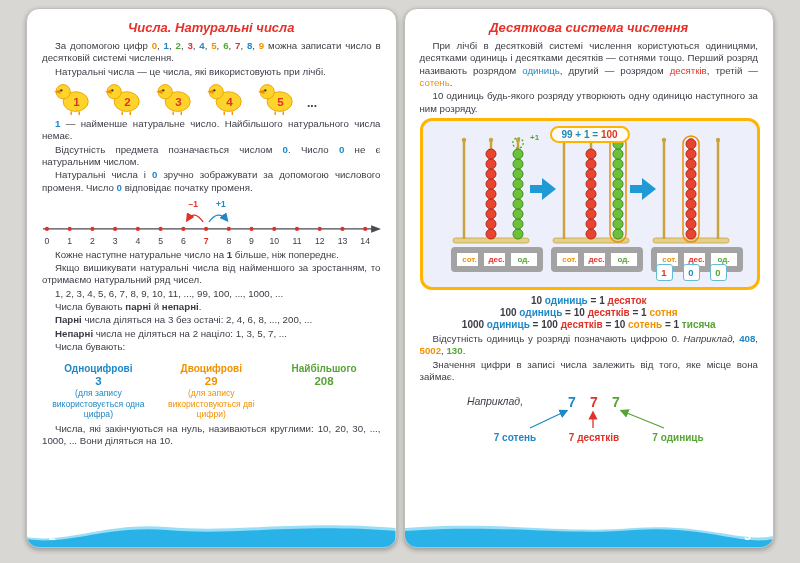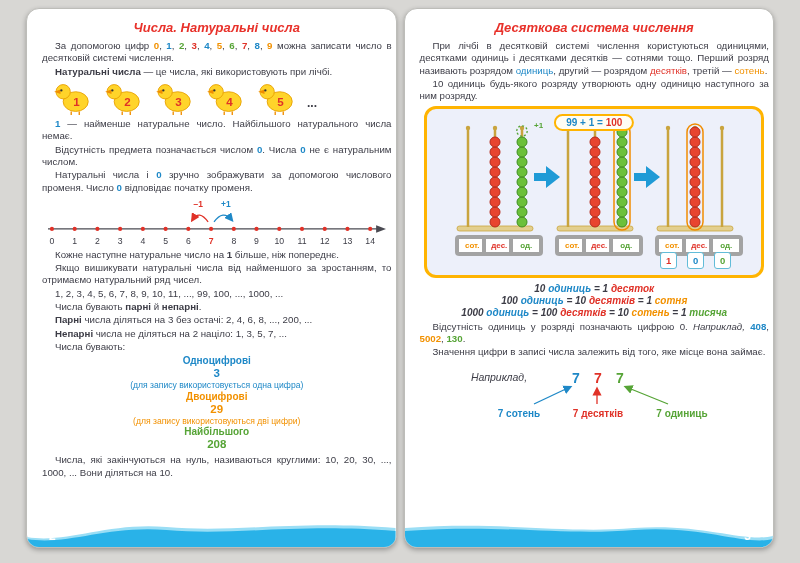--- a/index.html
+++ b/index.html
@@ -6,78 +6,78 @@
   body{
     width:800px;height:563px;background:#d8d7d4;
     font-family:"Liberation Sans", sans-serif;color:#3c3c46;
     position:relative;overflow:hidden;
   }
   .spread{position:absolute;top:8px;left:26px;width:748px;height:540px;display:flex;gap:7px;}
   .page{
     position:relative;flex:1;background:#fff;border:1px solid #bdbdb9;
     border-radius:13px;box-shadow:0 2px 5px rgba(0,0,0,.3);overflow:hidden;
   }
-  .content{padding:11px 4px 32px 15px;}
+  .content{padding:11px 15px 32px 15px;}
   .title{margin:0 0 5px;text-align:center;font-size:13px;font-weight:bold;font-style:italic;color:#e8312a;}
   .para{margin:0 0 1px;font-size:9.7px;line-height:1.27;text-align:justify;color:#3c3c46;}
   .ind{text-indent:13px;}
   .seq{text-align:left;}
   
   .chicks{display:flex;align-items:flex-end;gap:9px;padding:2px 4px 3px 10px;}
   .chick{width:42px;height:34px;flex:0 0 auto;}
   .chick-body{fill:#ffd42a;stroke:#e8a000;stroke-width:1;}
   .chick-num{font-size:13px;font-weight:bold;fill:#e03228;text-anchor:middle;}
   .chick-dots{font-size:12px;font-weight:bold;color:#3c3c46;padding-bottom:5px;}
   
   .nl{display:block;margin:1px auto 2px auto;}
   .nl-num{font-size:8.8px;fill:#3c3c46;text-anchor:middle;}
   .nl-num.red{fill:#e03228;font-weight:bold;}
   .nl-op{font-size:8.5px;font-weight:bold;text-anchor:middle;}
   
-  .cols{display:flex;margin:2px 0 3px 0;flex-direction:column;}
+  .cols{display:flex;margin:10px 0 3px 0;}
   .col{flex:1;text-align:center;padding:0 3px;}
   .c-title{font-size:10px;font-weight:bold;}
   .c-num{font-size:11.5px;font-weight:bold;margin:1px 0;}
   .c-note{font-size:8.6px;line-height:1.22;}
   
   .figure{border:3px solid #ffb401;border-radius:12px;background:#edf0fa;
     padding:6px 8px;margin:3px auto 5px auto;width:318px;}
   .abacus{position:relative;width:312px;height:154px;margin:0 auto;}
   .badge{position:absolute;top:-1px;left:50%;transform:translateX(-50%);
     background:#fffdf3;border:2px solid #ffb401;border-radius:10px;
     padding:1px 10px;font-size:10px;white-space:nowrap;z-index:3;}
   .ab-label{position:absolute;width:26px;height:13px;line-height:13px;text-align:center;
-    font-size:8px;font-weight:bold;background:#fff;border:4px solid #a3a3a3;border-radius:4px;z-index:2;}
+    font-size:8px;font-weight:bold;background:#fff;border:6px solid #a3a3a3;border-radius:4px;z-index:2;}
   .u-sot{color:#f29100;} .u-des{color:#e03228;} .u-od{color:#56a436;}
   .ab-digit{position:absolute;width:15px;height:15px;line-height:15px;text-align:center;
     font-size:9.5px;font-weight:bold;background:#fff;border:1.5px solid #62bcd9;border-radius:3px;z-index:2;}
   .d1{color:#e03228;} .d2{color:#1e88c7;} .d3{color:#56a436;}
   .eqs{margin:2px 0 3px 0;}
-  .eq{margin:1px 0;text-align:center;font-size:10px;font-style:italic;}
+  .eq{margin:1px 0;text-align:center;font-size:10px;}
   .ex{display:block;margin:0 auto;}
   .ex-pre{font-size:10.5px;font-style:italic;fill:#3c3c46;text-anchor:middle;}
   .ex-seven{font-size:14px;font-weight:bold;text-anchor:middle;}
   .ex-lab{font-size:10px;font-weight:bold;text-anchor:middle;}
   
   .wave{position:absolute;left:0;right:0;bottom:0;height:30px;z-index:1;}
   .wave svg{display:block;width:100%;height:100%;}
   .pgnum{position:absolute;bottom:4px;font-size:12px;font-weight:bold;color:#fff;z-index:2;}
   .pl{left:22px;} .pr{right:22px;}
 </style>
 </head>
 <body>
 
 <div class="spread">
 
   <div class="page">
     <div class="content">
       <h1 class="title">Числа. Натуральні числа</h1>
 
       <p class="para ind"><span>За допомогою цифр </span><span style="color: rgb(242, 145, 0); font-weight: bold;">0</span><span>, </span><span style="color: rgb(30, 136, 199); font-weight: bold;">1</span><span>, </span><span style="color: rgb(86, 164, 54); font-weight: bold;">2</span><span>, </span><span style="color: rgb(224, 50, 40); font-weight: bold;">3</span><span>, </span><span style="color: rgb(30, 136, 199); font-weight: bold;">4</span><span>, </span><span style="color: rgb(242, 145, 0); font-weight: bold;">5</span><span>, </span><span style="color: rgb(86, 164, 54); font-weight: bold;">6</span><span>, </span><span style="color: rgb(224, 50, 40); font-weight: bold;">7</span><span>, </span><span style="color: rgb(30, 136, 199); font-weight: bold;">8</span><span>, </span><span style="color: rgb(242, 145, 0); font-weight: bold;">9</span><span> можна записати число в десятковій системі числення.</span></p>
-      <p class="para ind"><span style="font-weight: bold; margin-top: 44px;">Натуральні числа</span><span> — це числа, які використовують при лічбі.</span></p>
+      <p class="para ind"><span style="font-weight: normal; margin-top: 44px;">Натуральні числа</span><span> — це числа, які використовують при лічбі.</span></p>
 
       <div class="chicks">
         <svg class="chick" viewBox="0 0 46 38">
           <ellipse class="chick-body" cx="26" cy="23" rx="14" ry="11"></ellipse>
             <circle class="chick-body" cx="12" cy="12" r="8"></circle>
           <polygon points="2,12 9,9.5 9,14.5" fill="#f08c00"></polygon>
             <circle cx="10" cy="10.5" r="1.3" fill="#333"></circle>
           <line x1="21" y1="34" x2="21" y2="38" stroke="#f08c00" stroke-width="1.5"></line>
             <line x1="30" y1="34" x2="30" y2="38" stroke="#f08c00" stroke-width="1.5"></line>
           <text class="chick-num" x="27" y="28">1</text>
@@ -115,21 +115,21 @@
           <polygon points="2,12 9,9.5 9,14.5" fill="#f08c00"></polygon>
             <circle cx="10" cy="10.5" r="1.3" fill="#333"></circle>
           <line x1="21" y1="34" x2="21" y2="38" stroke="#f08c00" stroke-width="1.5"></line>
             <line x1="30" y1="34" x2="30" y2="38" stroke="#f08c00" stroke-width="1.5"></line>
           <text class="chick-num" x="27" y="28">5</text>
         </svg>
         <span class="chick-dots">...</span>
       </div>
 
       <p class="para ind"><span style="color: rgb(30, 136, 199); font-weight: bold;">1</span><span> — найменше натуральне число. Найбільшого натурального числа немає.</span></p>
-      <p class="para ind"><span>Відсутність предмета позначається числом </span><span style="color: rgb(30, 136, 199); font-weight: bold;">0</span><span>. Числа </span><span style="color: rgb(30, 136, 199); font-weight: bold;">0</span><span> не є натуральним числом.</span></p>
+      <p class="para ind"><span>Відсутність предмета позначається числом </span><span style="color: rgb(30, 136, 199); font-weight: bold;">0</span><span>. Число </span><span style="color: rgb(30, 136, 199); font-weight: bold;">0</span><span> не є натуральним числом.</span></p>
       <p class="para ind"><span>Натуральні числа і </span><span style="color: rgb(30, 136, 199); font-weight: bold;">0</span><span> зручно зображувати за допомогою числового променя. Число </span><span style="color: rgb(30, 136, 199); font-weight: bold;">0</span><span> відповідає початку променя.</span></p>
 
       <svg class="nl" width="340" height="52" viewBox="0 0 344 52">
         <defs>
           <marker id="mr" markerWidth="7" markerHeight="7" refX="5" refY="3.5" orient="auto">
               <path d="M0,0 L7,3.5 L0,7 Z" fill="#e03228"></path>
             </marker>
           <marker id="mb" markerWidth="7" markerHeight="7" refX="5" refY="3.5" orient="auto">
               <path d="M0,0 L7,3.5 L0,7 Z" fill="#1e88c7"></path>
             </marker>

